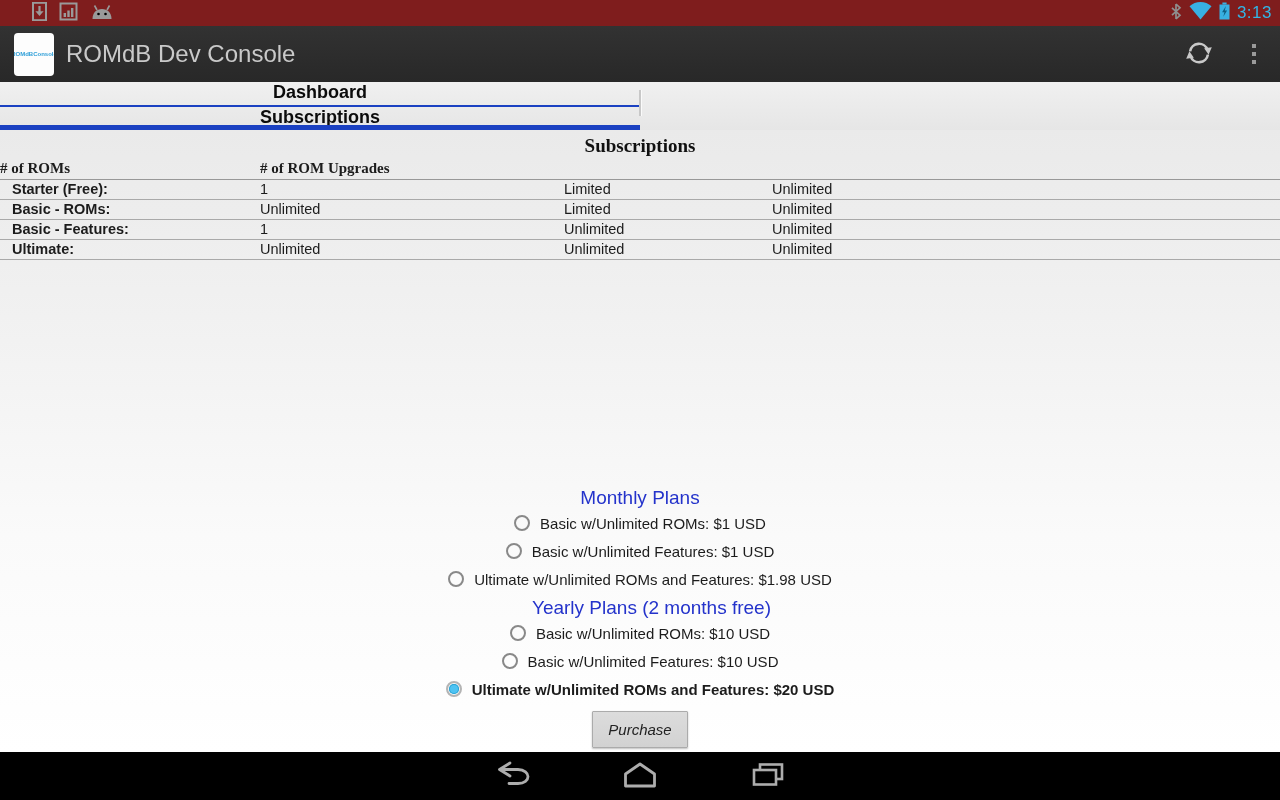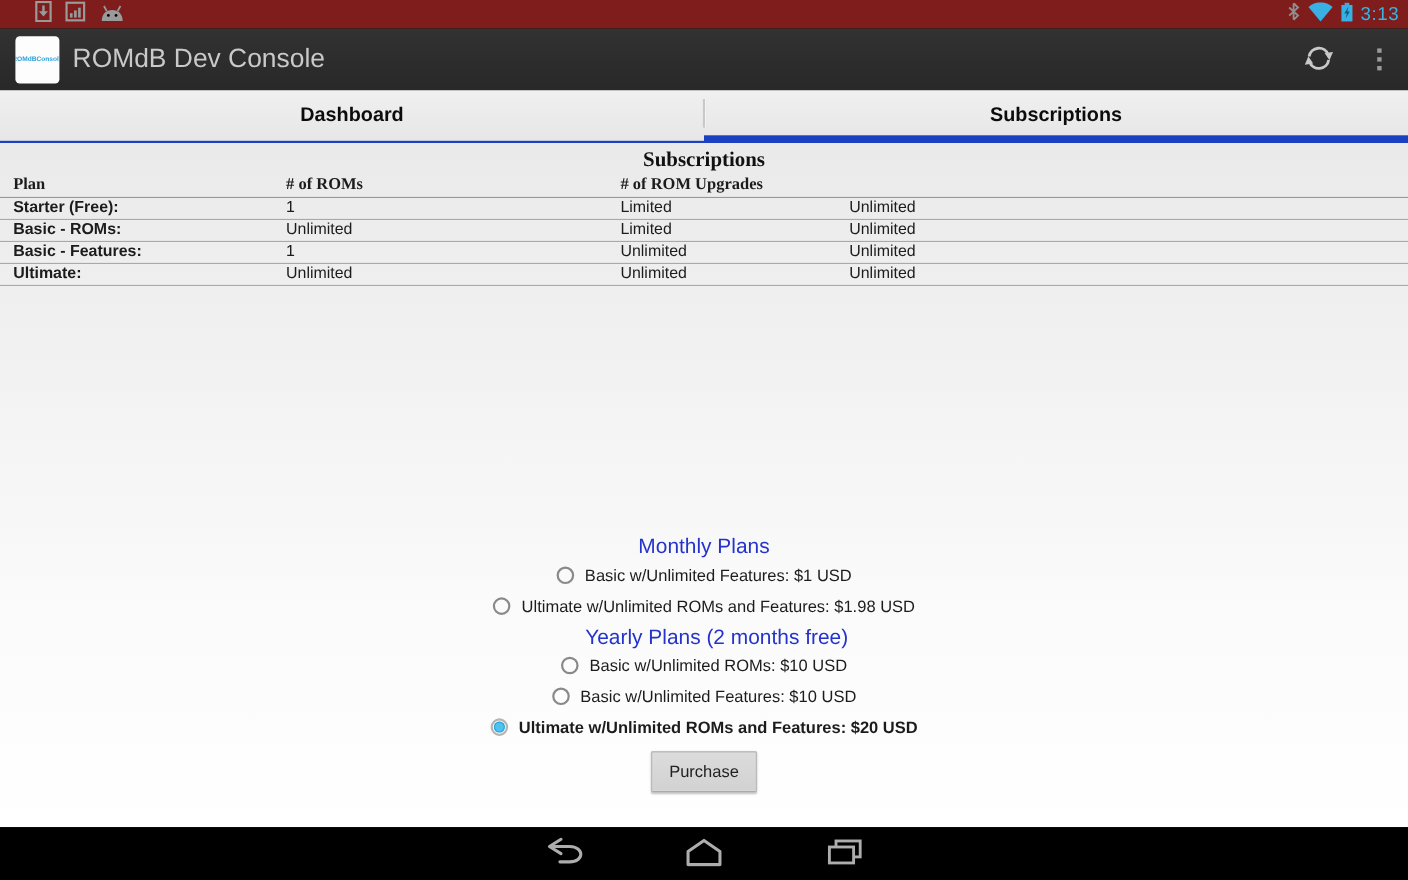--- a/index.html
+++ b/index.html
@@ -32,21 +32,21 @@
   .app-icon span { color:#2f9fd8; font-size:6px; font-weight:bold; white-space:nowrap; }
   .ab-title { color:#c9c9c9; font-size:24px; margin-left:12px; flex:1 1 auto; }
   .ab-actions { display:flex; align-items:center; gap:30px; padding-right:20px; }
   .icon-btn { background:none; border:none; padding:4px; cursor:pointer; display:flex; align-items:center; justify-content:center; }
   .overflow-dots { display:flex; flex-direction:column; gap:4px; }
   .overflow-dots i { width:4px; height:4px; background:#9a9a9a; display:block; }
 
   
   .tab-bar {
     position:absolute; top:82px; left:0; width:1280px; height:48px;
-    background:linear-gradient(180deg,#f0f0f0,#e6e6e6); display:flex;
+    background:linear-gradient(180deg,#f0f0f0,#e6e6e6); display:flex;flex-direction:column;
   }
   .tab {
     position:relative; width:640px; height:48px;
     display:flex; align-items:center; justify-content:center; cursor:pointer;
   }
   .tab span { font-size:18px; font-weight:bold; color:#0c0c0c; padding-bottom:4px; }
   .tab .ind { position:absolute; left:0; bottom:0; width:100%; background:#1b41c2; }
   .tab .ind.thin { height:2px; }
   .tab .ind.thick { height:7px; }
   .tab-divider {
@@ -99,20 +99,21 @@
   }
   .option-label { font-size:15px; color:#1c1c1c; }
   .option.selected .option-label { font-weight:bold; }
 
   .purchase {
     display:block; margin:8px auto 0; min-width:76px; height:37px; padding:0 15px;
     font-family:"Liberation Sans","DejaVu Sans",sans-serif; font-size:15px; color:#222;
     background:linear-gradient(180deg,#dcdcdc,#d2d2d2);
     border:1px solid #ababab; border-radius:1px; cursor:pointer;
     box-shadow:0 1px 2px rgba(0,0,0,0.25);
+    font-style:italic;
   }
 
   
   .nav-bar {
     position:absolute; top:752px; left:0; width:1280px; height:48px; background:#000;
     display:flex; align-items:center; justify-content:center; gap:84px;
   }
   .nav-btn { background:none; border:none; padding:0; width:44px; height:32px; cursor:pointer;
     display:flex; align-items:center; justify-content:center; }
 </style>
@@ -209,21 +210,20 @@
     </div>
     <div class="tab-divider"></div>
   </div>
 
   <div class="content">
 
     <div class="table-title">Subscriptions</div>
 
     <div class="sub-table">
       <div class="t-row header">
-        <div class="c0">Plan</div>
         <div class="c1"># of ROMs</div>
         <div class="c3"># of ROM Upgrades</div>
         <div></div>
       </div>
       <div class="t-row">
         <div class="c0">Starter (Free):</div>
         <div class="c1">1</div>
         <div class="c2">Limited</div>
         <div class="c3">Unlimited</div>
         <div></div>
@@ -250,20 +250,24 @@
         <div></div>
       </div>
     </div>
 
     <div class="plans">
 
       <div class="plans-heading">Monthly Plans</div>
 
       <div class="option">
         <span class="radio"></span>
+        <span class="option-label">Basic w/Unlimited ROMs: $1 USD</span>
+      </div>
+      <div class="option">
+        <span class="radio"></span>
         <span class="option-label">Basic w/Unlimited Features: $1 USD</span>
       </div>
       <div class="option">
         <span class="radio"></span>
         <span class="option-label">Ultimate w/Unlimited ROMs and Features: $1.98 USD</span>
       </div>
 
       <div class="plans-heading yearly">Yearly Plans (2 months free)</div>
 
       <div class="option">

